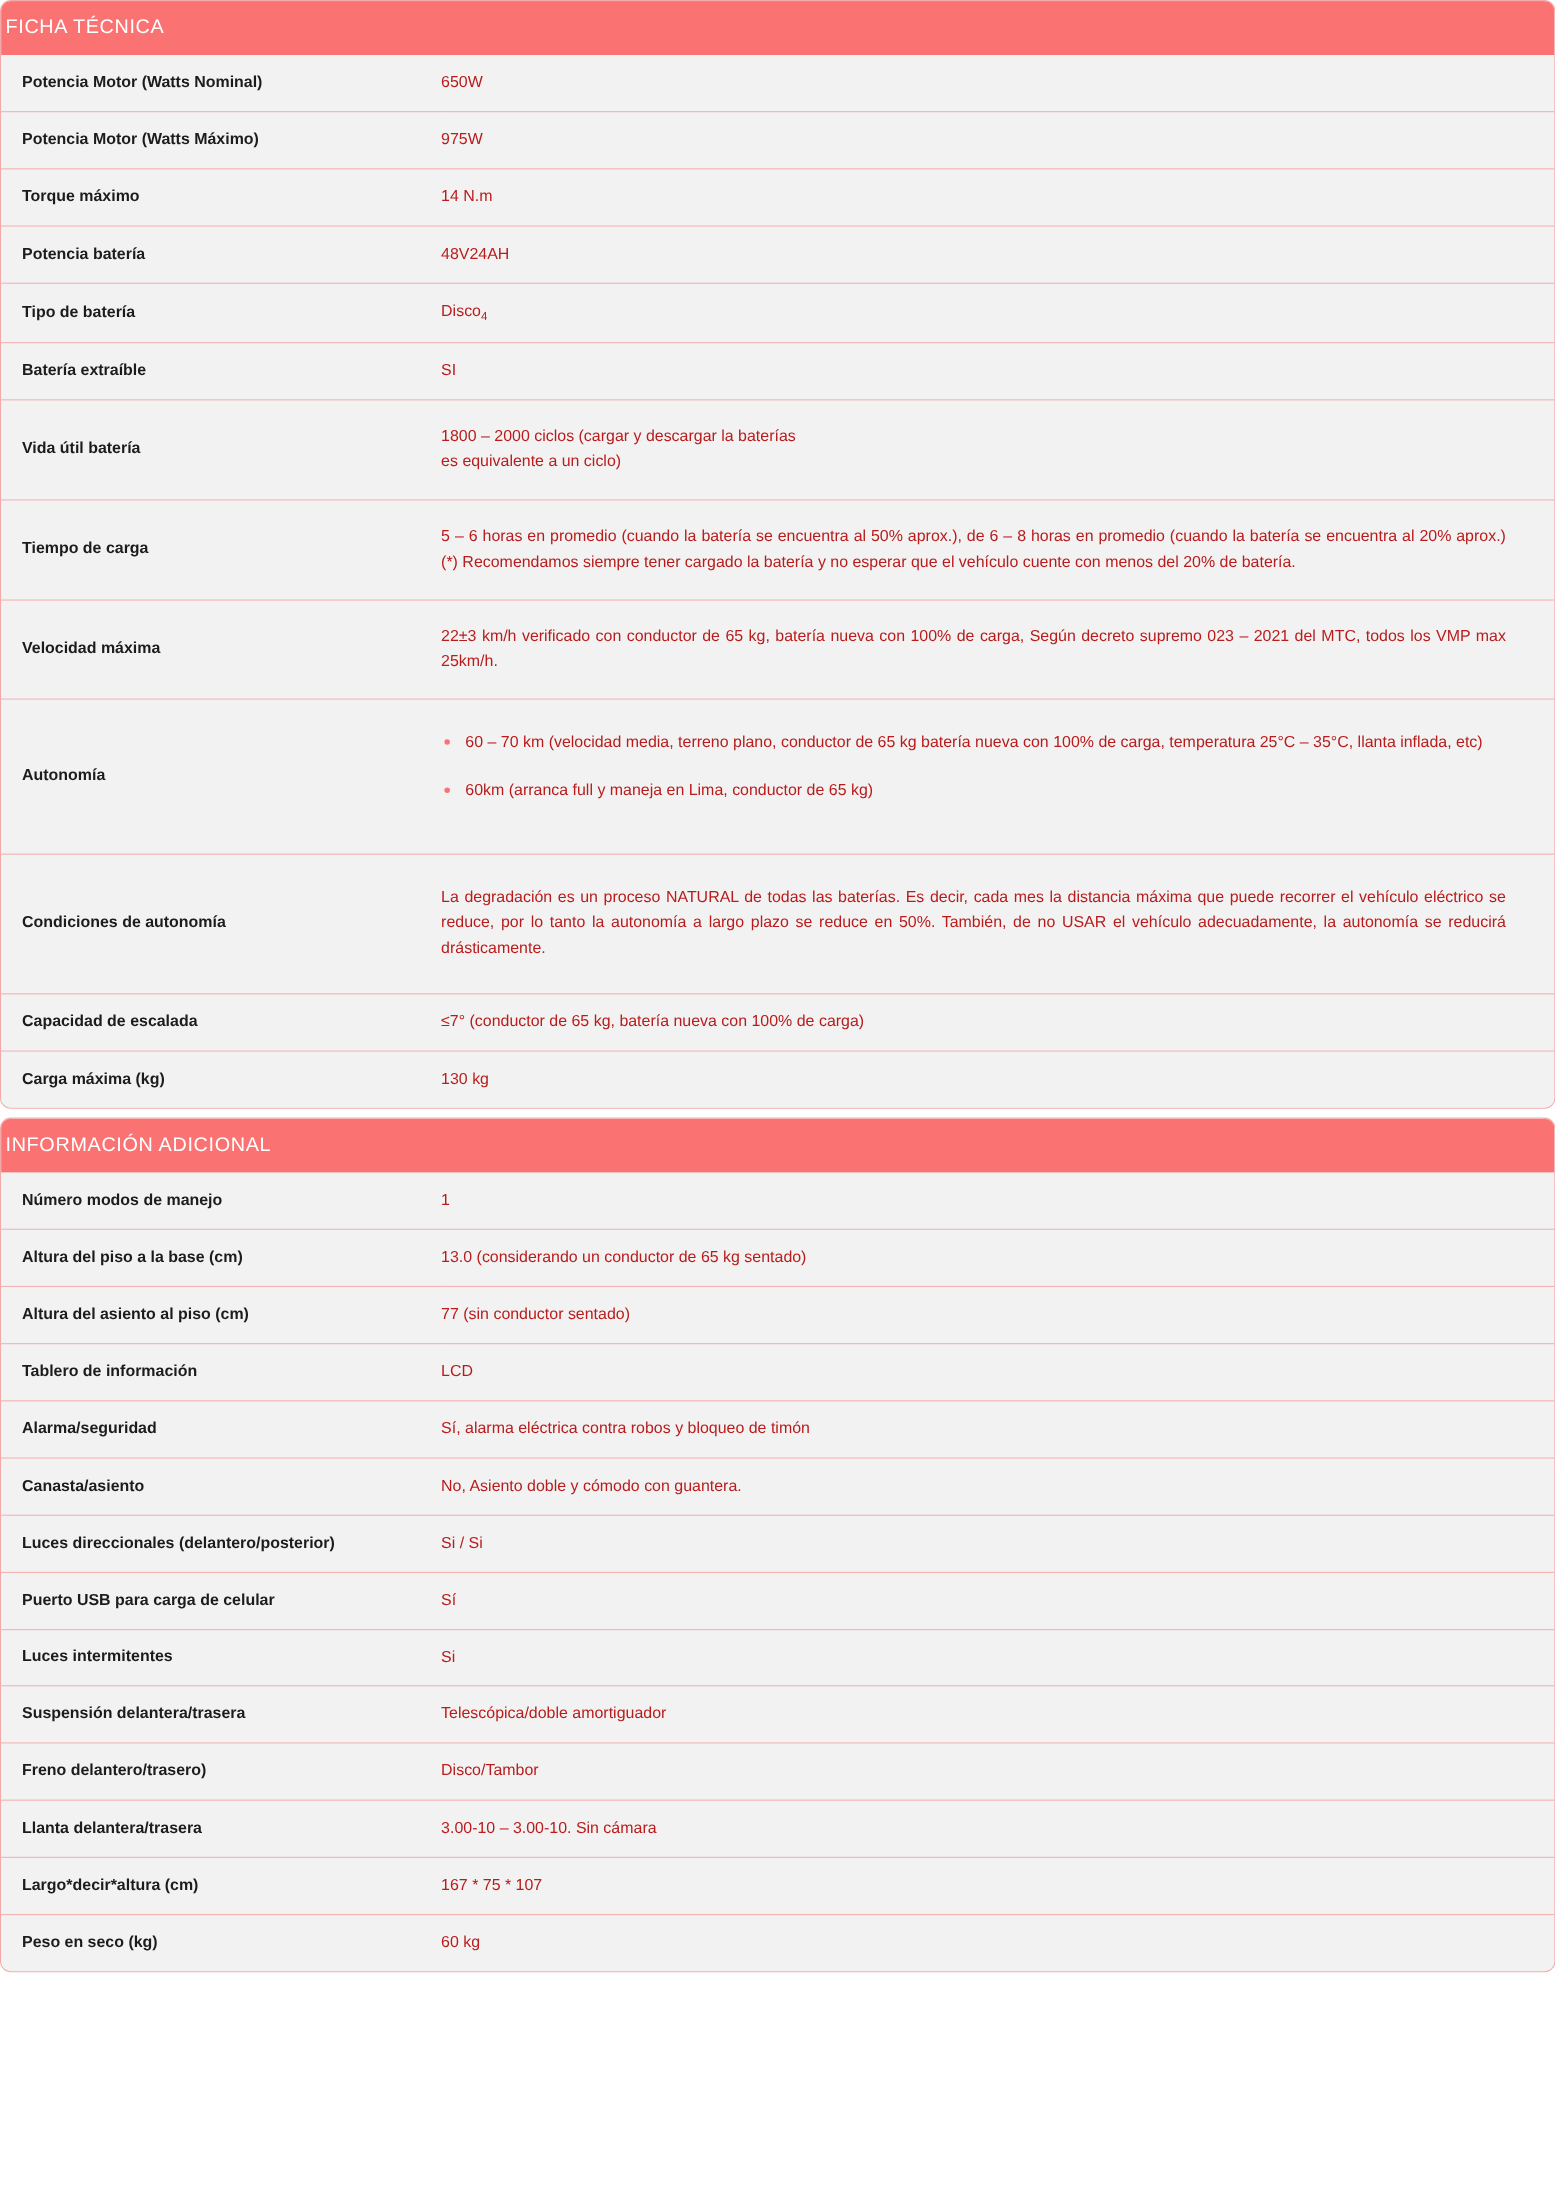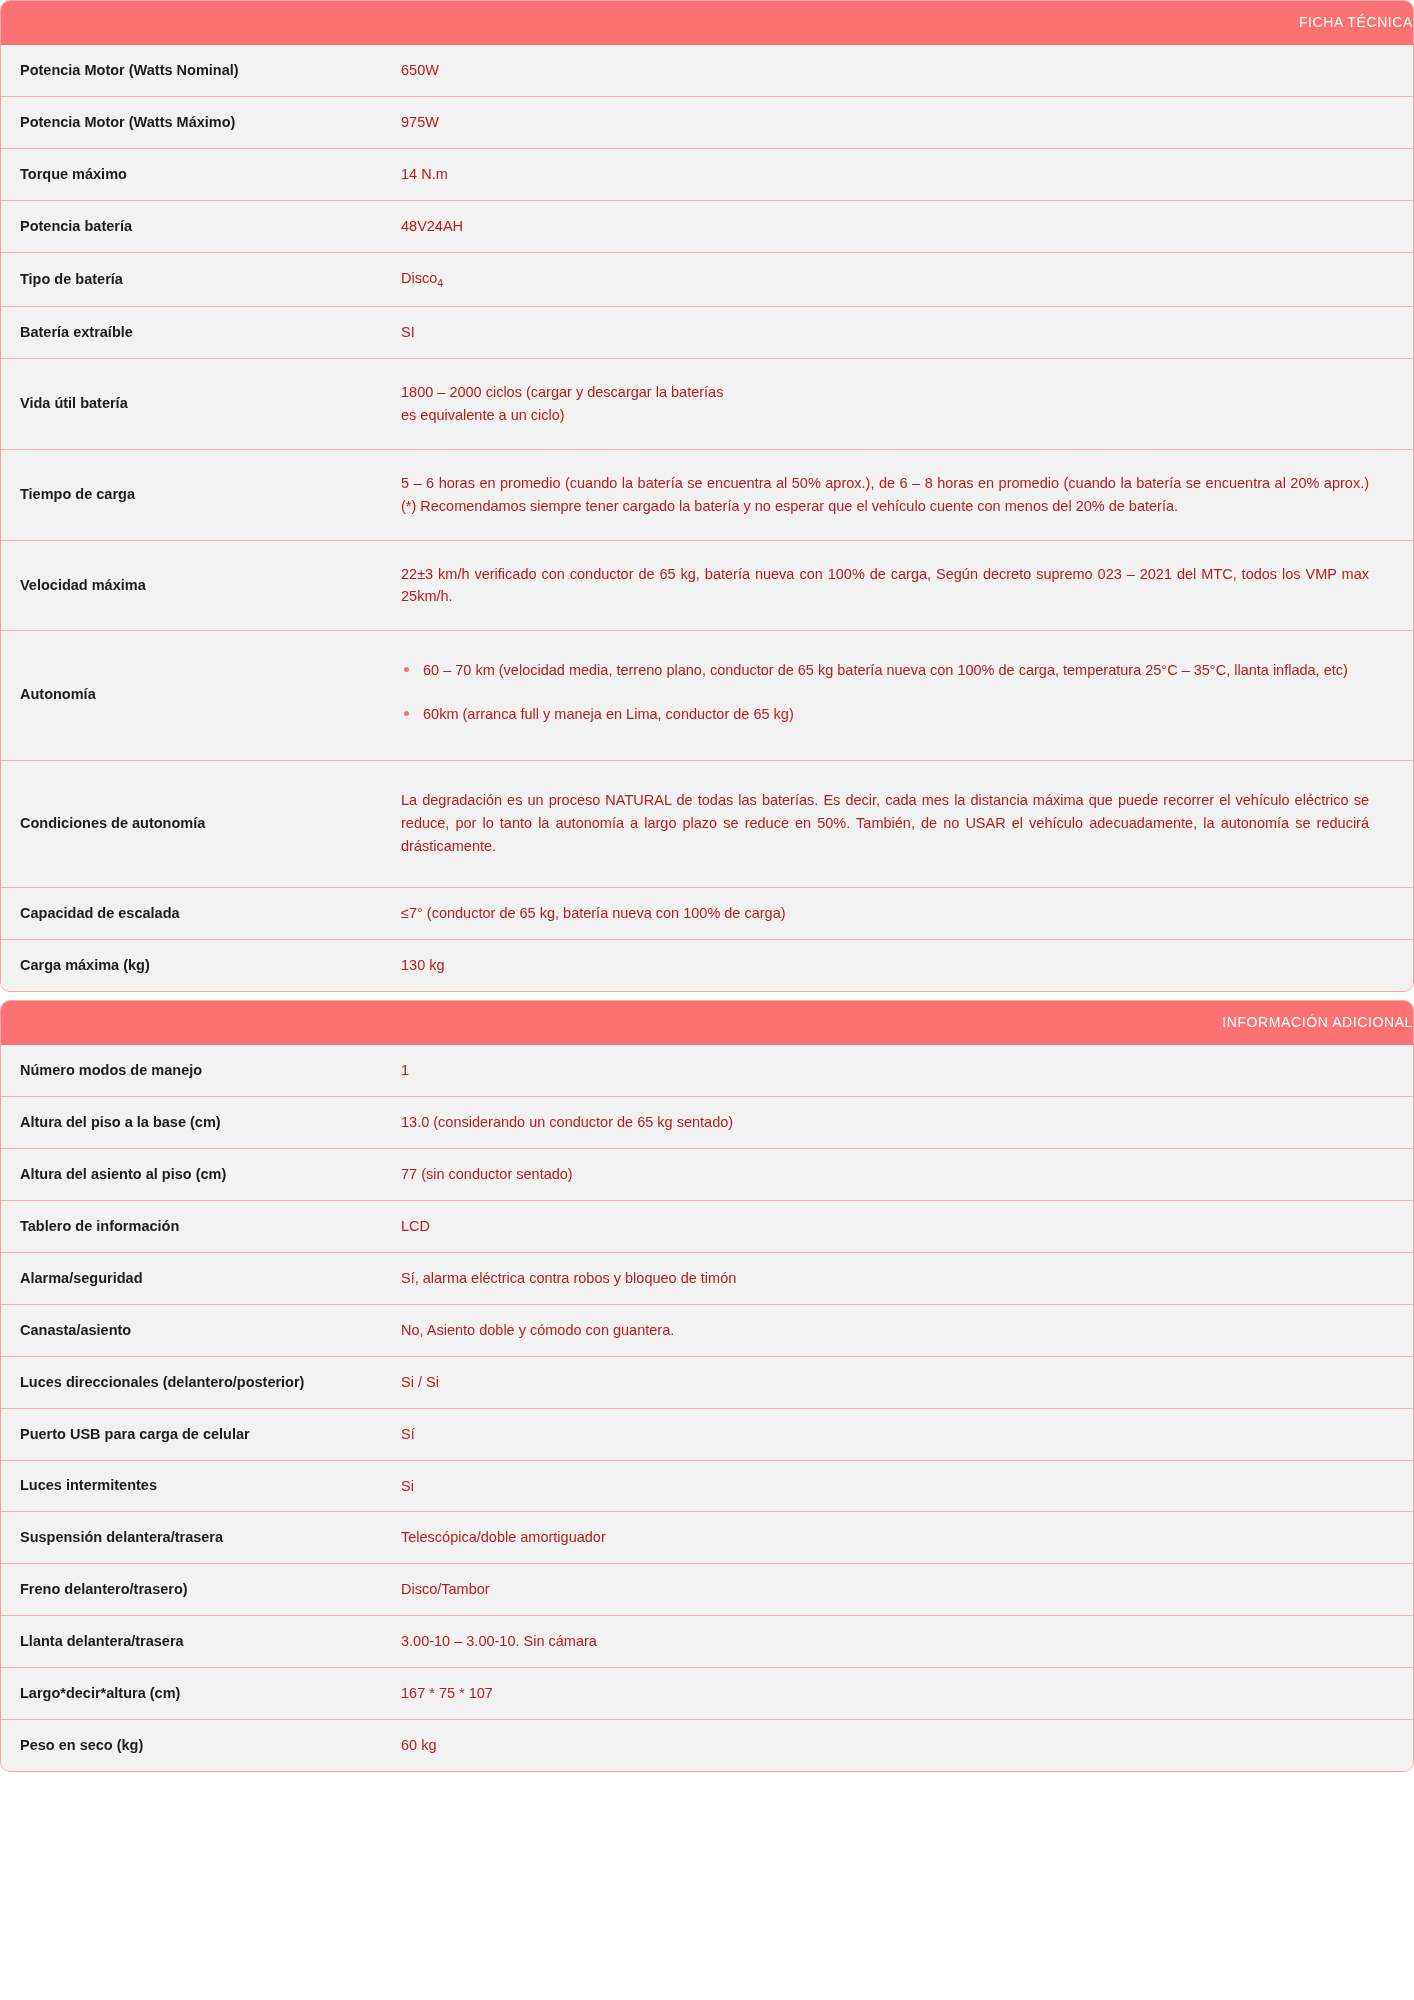--- a/index.html
+++ b/index.html
@@ -22,22 +22,22 @@
     background: #f2f2f2;
     border: 1px solid #f4a9a9;
     border-radius: 10px;
     overflow: hidden;
     margin: 0 0 2px 0;
   }
 
   .card-header {
     background: #fa7272;
     color: #ffffff;
-    text-align: right;
-    font-size: 14px;
+    text-align: left;
+    font-size: 18px;
     letter-spacing: 0.6px;
     padding: 13px 0 15px 4px;
     font-weight: 400;
   }
 
   table.spec-table {
     width: 100%;
     border-collapse: collapse;
     background: #f2f2f2;
   }
@@ -78,21 +78,21 @@
     list-style: none;
     margin: 0;
     padding: 0;
   }
   ul.bullets li {
     position: relative;
     padding-left: 22px;
     margin-bottom: 20px;
     line-height: 1.6;
   }
-  ul.bullets li:last-child { margin-bottom: 4px; }
+  ul.bullets li:last-child { margin-bottom: 15px; }
   ul.bullets li::before {
     content: "";
     position: absolute;
     left: 3px;
     top: 8px;
     width: 5px;
     height: 5px;
     border-radius: 50%;
     background: #fa7272;
   }

